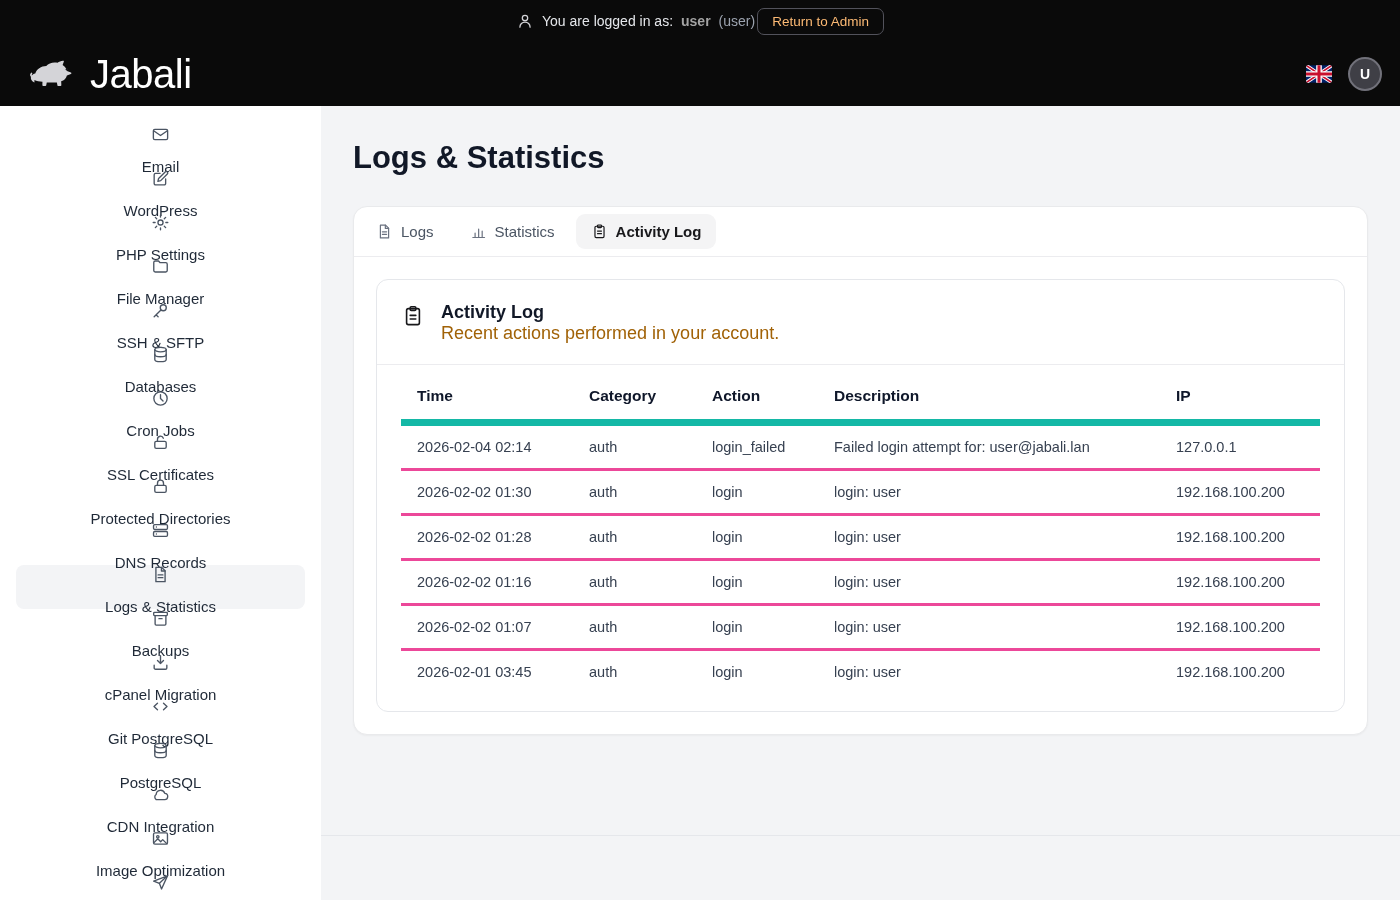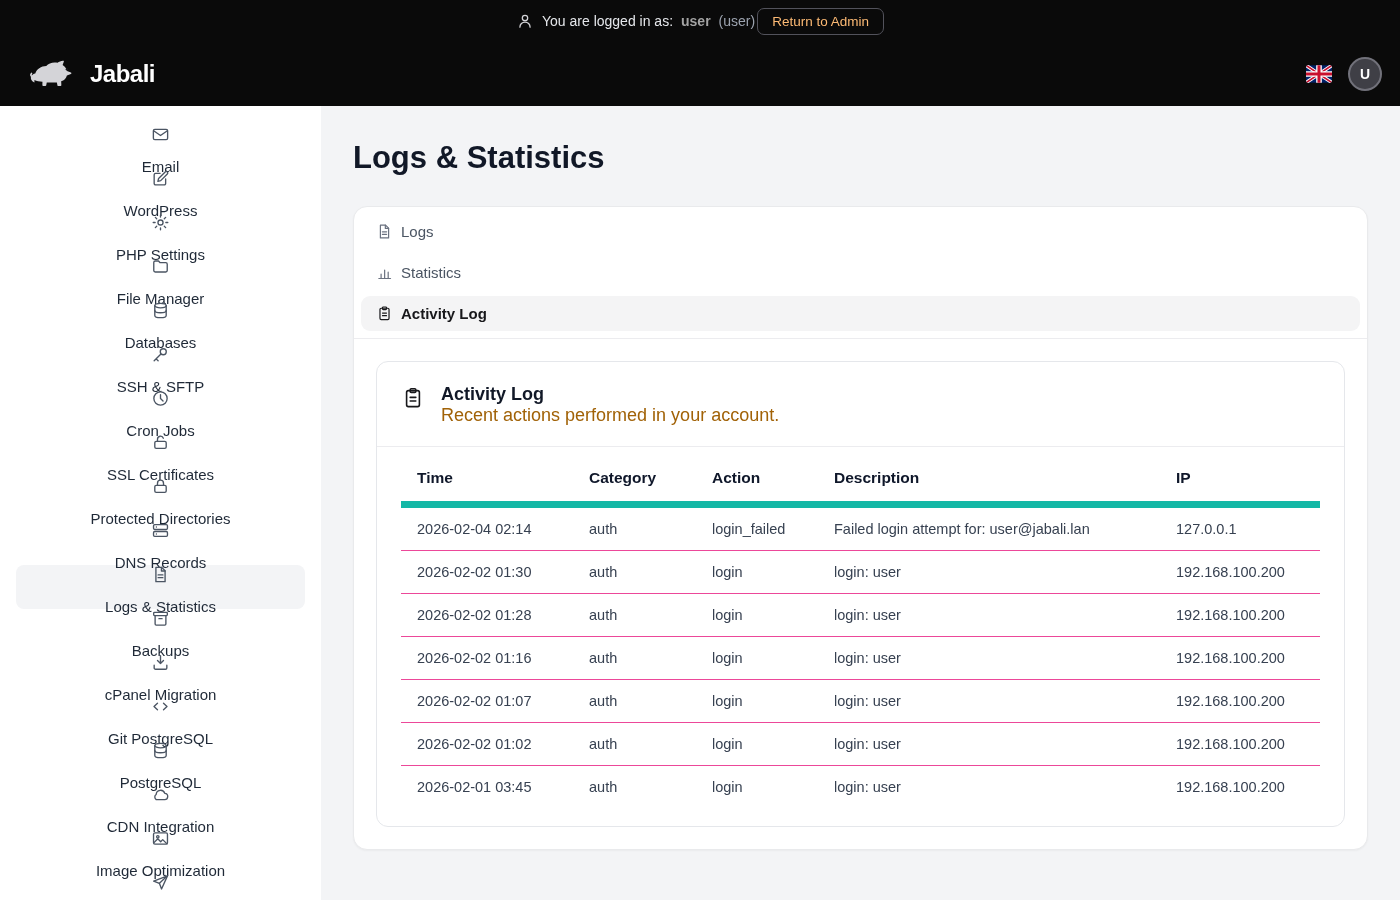--- a/index.html
+++ b/index.html
@@ -24,21 +24,21 @@
     padding:5px 14px; border-radius:7px; font-size:13.5px; cursor:pointer;
     font-family:inherit;
   }
   
   header {
     height:64px; background:#0a0a0a; display:flex; align-items:center;
     justify-content:space-between; padding:0 18px 0 26px;
   }
   .brand { display:flex; align-items:center; gap:10px; cursor:pointer; }
   .brand-logo { width:54px; height:38px; }
-  .brand-name { color:#fff; font-size:24px; font-weight:700; letter-spacing:-0.5px; }
+  .brand-name { color:#fff; font-size:40px; font-weight:400; letter-spacing:-0.5px; }
   .header-right { display:flex; align-items:center; gap:16px; }
   .flag-btn { background:none; border:none; padding:0; cursor:pointer; line-height:0; }
   .flag-wrap { width:26px; height:18px; border-radius:3px; overflow:hidden; display:inline-block; }
   .avatar {
     width:34px; height:34px; border-radius:50%; background:#3f3f46; color:#fff;
     border:2px solid #71717a; font-size:14px; font-weight:600;
     display:flex; align-items:center; justify-content:center; cursor:pointer;
   }
   
   .app { display:flex; height:794px; }
@@ -51,41 +51,41 @@
   }
   .side-item.active { background:#f3f4f6; font-weight:500; }
   .side-icon { width:19px; height:19px; color:#4b5563; flex-shrink:0; }
   .main { flex:1; min-width:0; padding:12px 32px 0; background:#f3f4f6; }
   .page-title { font-size:31px; font-weight:700; margin:22px 0 0; color:#111827; }
   
   .panel {
     background:#fff; border:1px solid #e9eaec; border-radius:14px;
     margin-top:30px; box-shadow:0 1px 2px rgba(0,0,0,.04); overflow:hidden;
   }
-  .tabs-row { display:flex; gap:6px; padding:7px; border-bottom:1px solid #ececef;flex-direction:column; }
+  .tabs-row { display:flex; gap:6px; padding:7px; border-bottom:1px solid #ececef; }
   .tab {
     display:flex; align-items:center; gap:8px; padding:9px 15px; border:none;
     border-radius:9px; font-size:15px; color:#4b5563; background:transparent;
     cursor:pointer; font-family:inherit;
   }
   .tab .tab-icon { width:17px; height:17px; color:#6b7280; }
   .tab.active { background:#f4f4f5; color:#18181b; font-weight:600; }
   .tab.active .tab-icon { color:#18181b; }
   .panel-body { padding:22px; }
   
   .inner-card { border:1px solid #e5e7eb; border-radius:12px; }
   .inner-header { display:flex; gap:16px; padding:22px 24px 20px; border-bottom:1px solid #ececef; }
   .inner-header .card-icon { width:24px; height:24px; color:#18181b; flex-shrink:0; margin-top:2px; }
   .inner-title { font-size:18px; font-weight:700; color:#111827; }
   .inner-sub { font-size:18px; color:#a16207; }
   
   table { width:calc(100% - 48px); margin:8px 24px 18px; border-collapse:collapse; }
   th { text-align:left; font-size:15.5px; font-weight:700; color:#0f172a;
        padding:14px 16px; border-bottom:7px solid #14b8a6; }
-  td { font-size:14.5px; color:#374151; padding:13px 16px; border-top:1px solid #ec4899; white-space:nowrap; }
+  td { font-size:14.5px; color:#374151; padding:13px 16px; border-top:3px solid #ec4899; white-space:nowrap; }
   tbody tr:first-child td { border-top:none; }
   td.desc { white-space:normal; }
   
   .footer-divider { margin:100px -32px 0; border-top:1px solid #e5e7eb; height:16px; }
 </style>
 </head>
 <body>
 
 <div class="topbar">
   <div class="msg">
@@ -160,32 +160,32 @@
           <span class="side-label">PHP Settings</span>
         </a>
         <a class="side-item">
           <svg class="side-icon" viewBox="0 0 24 24" fill="none" stroke="currentColor" stroke-width="1.7" stroke-linecap="round" stroke-linejoin="round">
             <path d="M3.5 6.8A1.8 1.8 0 0 1 5.3 5h4.2l2 2.2h7.2A1.8 1.8 0 0 1 20.5 9v8.2a1.8 1.8 0 0 1-1.8 1.8H5.3a1.8 1.8 0 0 1-1.8-1.8z"></path>
           </svg>
           <span class="side-label">File Manager</span>
         </a>
         <a class="side-item">
           <svg class="side-icon" viewBox="0 0 24 24" fill="none" stroke="currentColor" stroke-width="1.7" stroke-linecap="round" stroke-linejoin="round">
+            <circle cx="15.5" cy="8.5" r="3.8"></circle>
+            <path d="M12.6 11.4 4 20M6.5 17.5 9 20"></path>
+          </svg>
+          <span class="side-label">SSH &amp; SFTP</span>
+        </a>
+        <a class="side-item">
+          <svg class="side-icon" viewBox="0 0 24 24" fill="none" stroke="currentColor" stroke-width="1.7" stroke-linecap="round" stroke-linejoin="round">
             <ellipse cx="12" cy="5.8" rx="7.2" ry="2.8"></ellipse>
             <path d="M4.8 5.8v12.4c0 1.5 3.2 2.8 7.2 2.8s7.2-1.3 7.2-2.8V5.8"></path>
             <path d="M4.8 12c0 1.5 3.2 2.8 7.2 2.8s7.2-1.3 7.2-2.8"></path>
           </svg>
           <span class="side-label">Databases</span>
-        </a>
-        <a class="side-item">
-          <svg class="side-icon" viewBox="0 0 24 24" fill="none" stroke="currentColor" stroke-width="1.7" stroke-linecap="round" stroke-linejoin="round">
-            <circle cx="15.5" cy="8.5" r="3.8"></circle>
-            <path d="M12.6 11.4 4 20M6.5 17.5 9 20"></path>
-          </svg>
-          <span class="side-label">SSH &amp; SFTP</span>
         </a>
         <a class="side-item">
           <svg class="side-icon" viewBox="0 0 24 24" fill="none" stroke="currentColor" stroke-width="1.7" stroke-linecap="round" stroke-linejoin="round">
             <circle cx="12" cy="12" r="8.4"></circle>
             <path d="M12 7.2V12l3.2 3.2"></path>
           </svg>
           <span class="side-label">Cron Jobs</span>
         </a>
         <a class="side-item">
           <svg class="side-icon" viewBox="0 0 24 24" fill="none" stroke="currentColor" stroke-width="1.7" stroke-linecap="round" stroke-linejoin="round">
@@ -360,27 +360,20 @@
                   <td>192.168.100.200</td>
                 </tr>
                 <tr>
                   <td>2026-02-02 01:07</td>
                   <td>auth</td>
                   <td>login</td>
                   <td class="desc">login: user</td>
                   <td>192.168.100.200</td>
                 </tr>
                 <tr>
-                  <td>2026-02-02 01:02</td>
-                  <td>auth</td>
-                  <td>login</td>
-                  <td class="desc">login: user</td>
-                  <td>192.168.100.200</td>
-                </tr>
-                <tr>
                   <td>2026-02-01 03:45</td>
                   <td>auth</td>
                   <td>login</td>
                   <td class="desc">login: user</td>
                   <td>192.168.100.200</td>
                 </tr>
               </tbody>
           </table>
         </div>
       </div>

